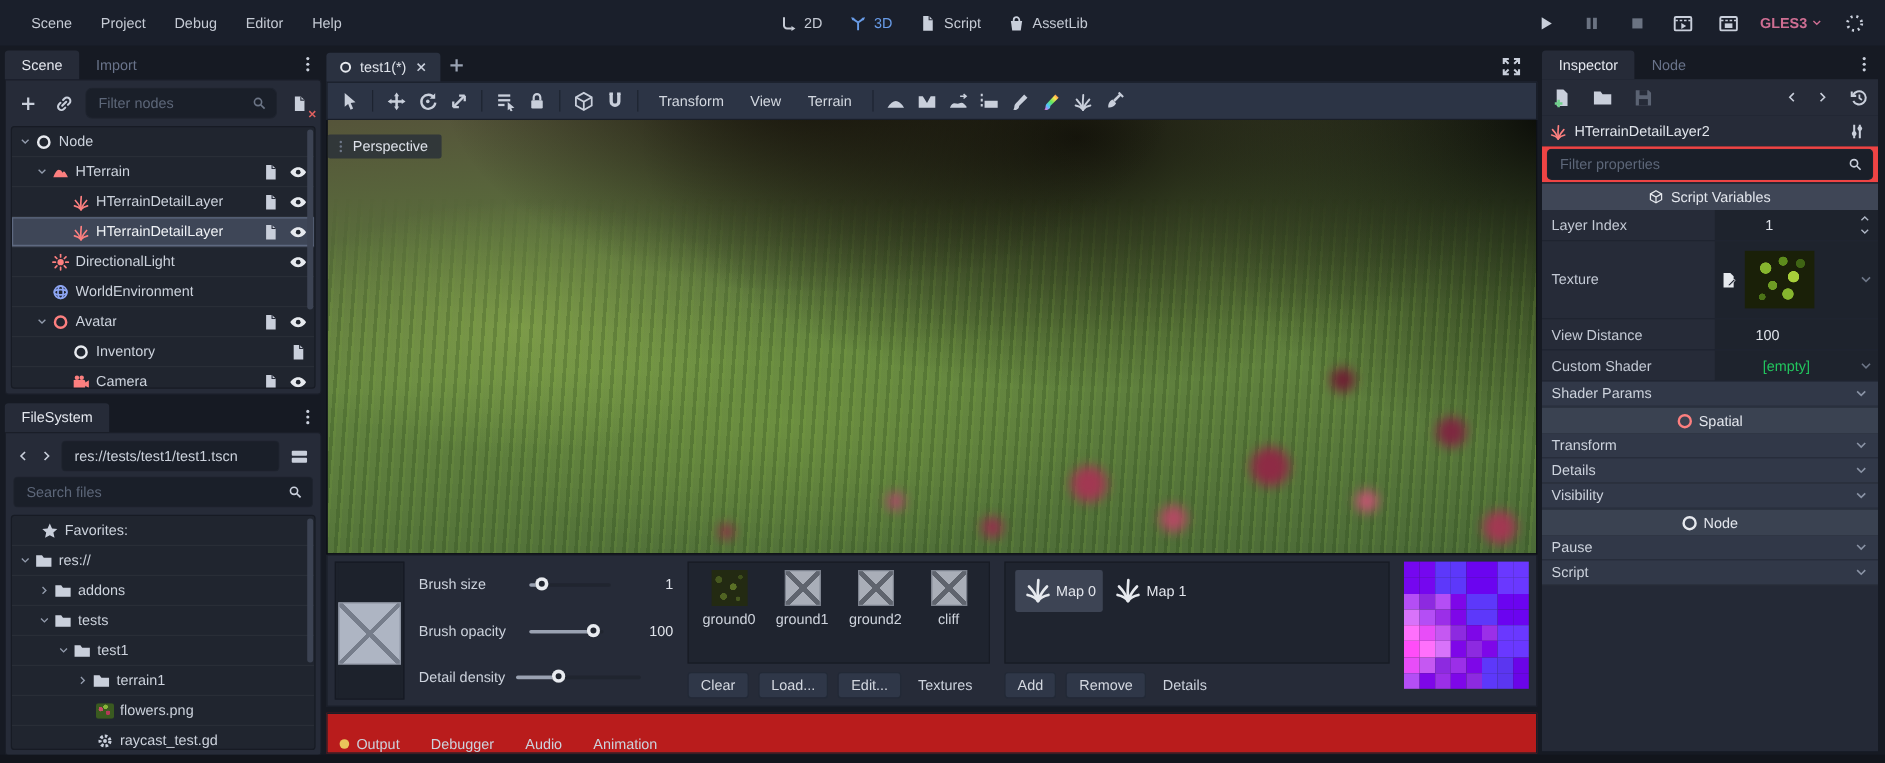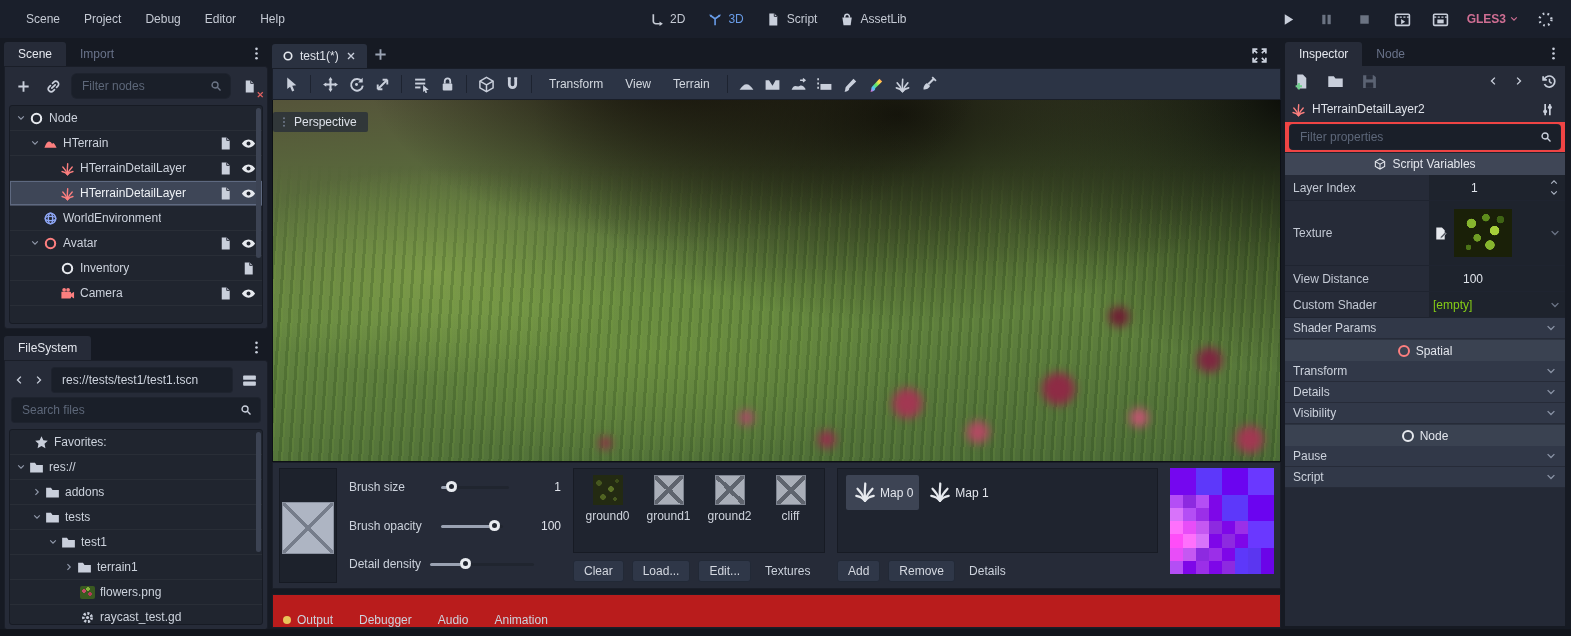--- a/index.html
+++ b/index.html
@@ -587,20 +587,35 @@
                   </svg>
                 </span>
               <span class="c-white">
                   <svg class="ic">
                     <use href="#i-eye"></use>
                   </svg>
                 </span>
             </span>
           </div>
           <div class="row" style="padding-left:33px">
+            <span class="c-pink">
+                <svg class="ic">
+                  <use href="#i-sun"></use>
+                </svg>
+              </span>
+            <span class="lbl">DirectionalLight</span>
+            <span class="rowbtns">
+              <span class="c-white">
+                  <svg class="ic">
+                    <use href="#i-eye"></use>
+                  </svg>
+                </span>
+            </span>
+          </div>
+          <div class="row" style="padding-left:33px">
             <span class="c-globe">
                 <svg class="ic">
                   <use href="#i-globe"></use>
                 </svg>
               </span>
             <span class="lbl">WorldEnvironment</span>
           </div>
           <div class="row" style="padding-left:20px">
             <span class="exp">
                 <svg class="ic10">
@@ -1215,21 +1230,21 @@
       <div class="iprop">
         <span class="plabel">View Distance</span>
         <span class="pval">
           <span style="margin-left:30px">100</span>
         </span>
       </div>
 
       <div class="iprop">
         <span class="plabel">Custom Shader</span>
         <span class="pval">
-          <span style="color:#84cc16">[empty]</span>
+          <span style="margin-left:36px;color:#22c55e">[empty]</span>
           <span style="margin-left:auto" class="c-dim">
               <svg class="ic12">
                 <use href="#i-chevdown"></use>
               </svg>
             </span>
         </span>
       </div>
 
       <div class="igroup">
         <span>Shader Params</span>

